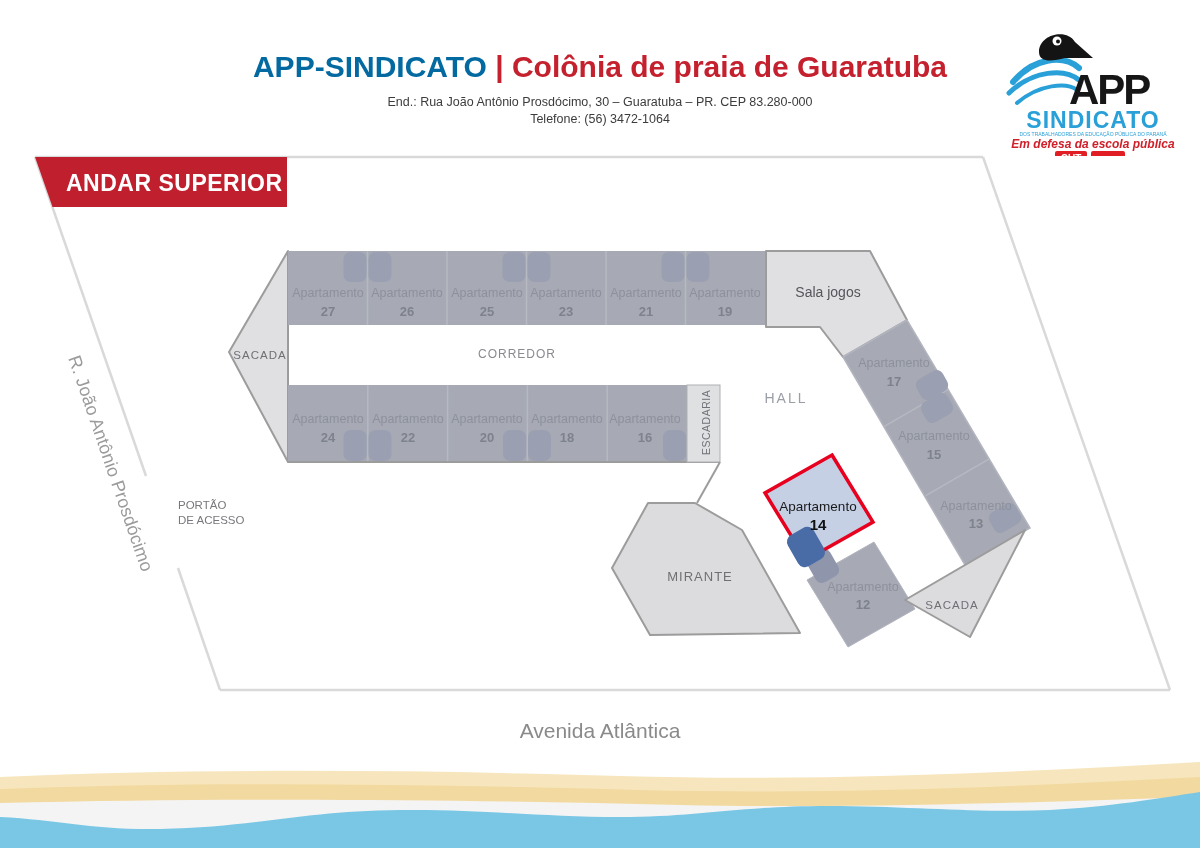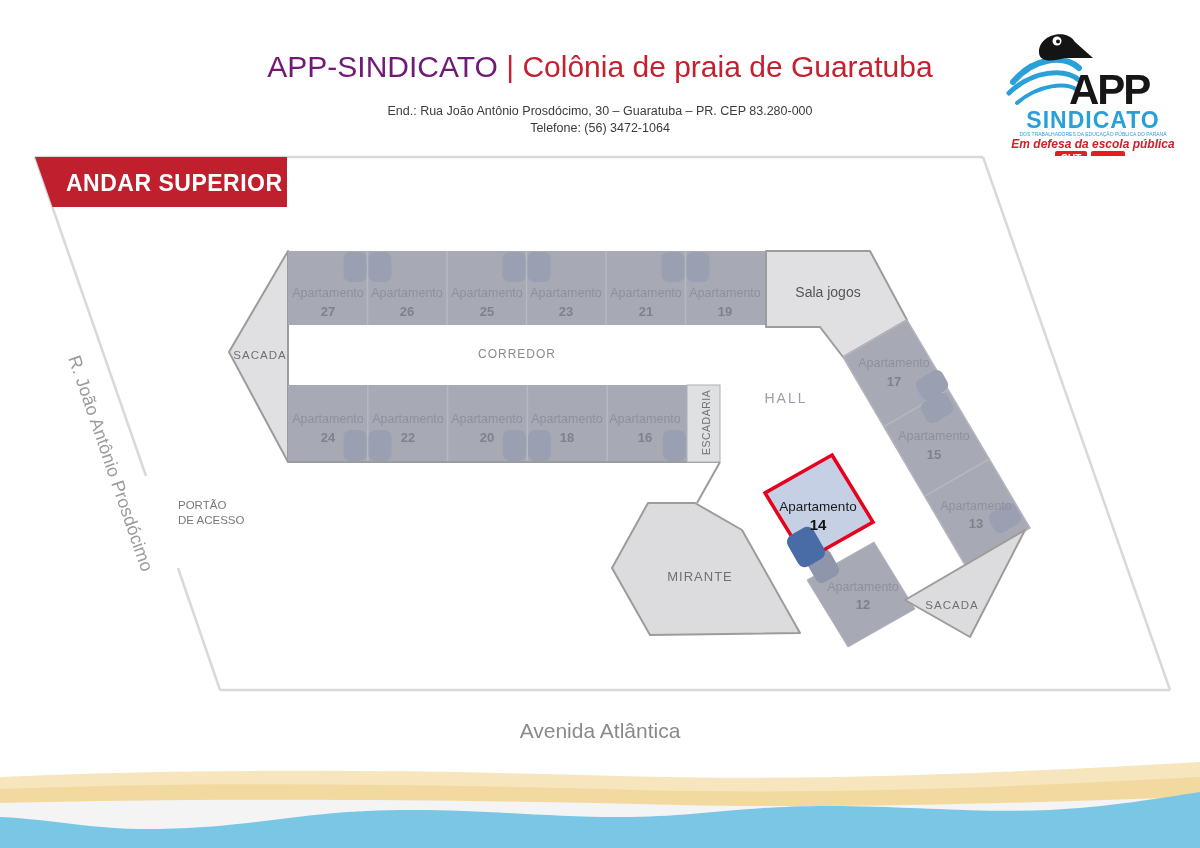--- a/index.html
+++ b/index.html
@@ -1,23 +1,23 @@
 <!DOCTYPE html>
 <html><head>
 <meta charset="utf-8">
 <style>
   html,body{margin:0;padding:0;background:#ffffff;}
   .page{position:relative;width:1200px;height:848px;background:#fff;overflow:hidden;
         font-family:"Liberation Sans",sans-serif;}
   .plan-svg{position:absolute;left:0;top:0;width:1200px;height:848px;}
   .header{position:absolute;left:0;top:50px;width:1200px;text-align:center;z-index:3;}
   .title{font-size:30px;letter-spacing:0;}
-  .title .t-bold{font-weight:normal;color:#701a75;}
-  .title .t-red{color:#c4202e;font-weight:normal;margin-top:8px;}
-  .addr{margin-top:19px;font-size:12.5px;color:#3c3c3c;line-height:17px;}
+  .title .t-bold{font-weight:bold;color:#0369a1;}
+  .title .t-red{color:#c4202e;font-weight:bold;margin-top:8px;}
+  .addr{margin-top:10px;font-size:12.5px;color:#3c3c3c;line-height:17px;}
   .logo{position:absolute;left:1005px;top:26px;width:170px;height:130px;z-index:4;text-decoration:underline;}
   svg text{font-family:"Liberation Sans",sans-serif;}
   .room-word{font-size:12.5px;fill:#8d919c;text-anchor:middle;}
   .room-num{font-size:13px;font-weight:bold;fill:#7e828d;text-anchor:middle;}
   .light-label{font-size:11.5px;fill:#6f7074;text-anchor:middle;letter-spacing:1px;}
   .hall-label{font-size:14px;fill:#9b9ea6;text-anchor:middle;letter-spacing:2px;}
   .black-word{font-size:13.5px;fill:#1a1a1a;text-anchor:middle;}
   .black-num{font-size:15px;font-weight:bold;fill:#111;text-anchor:middle;}
   .street{font-size:18px;fill:#9b9b9b;}
   .avenida{font-size:21px;fill:#8a8a8a;text-anchor:middle;}

